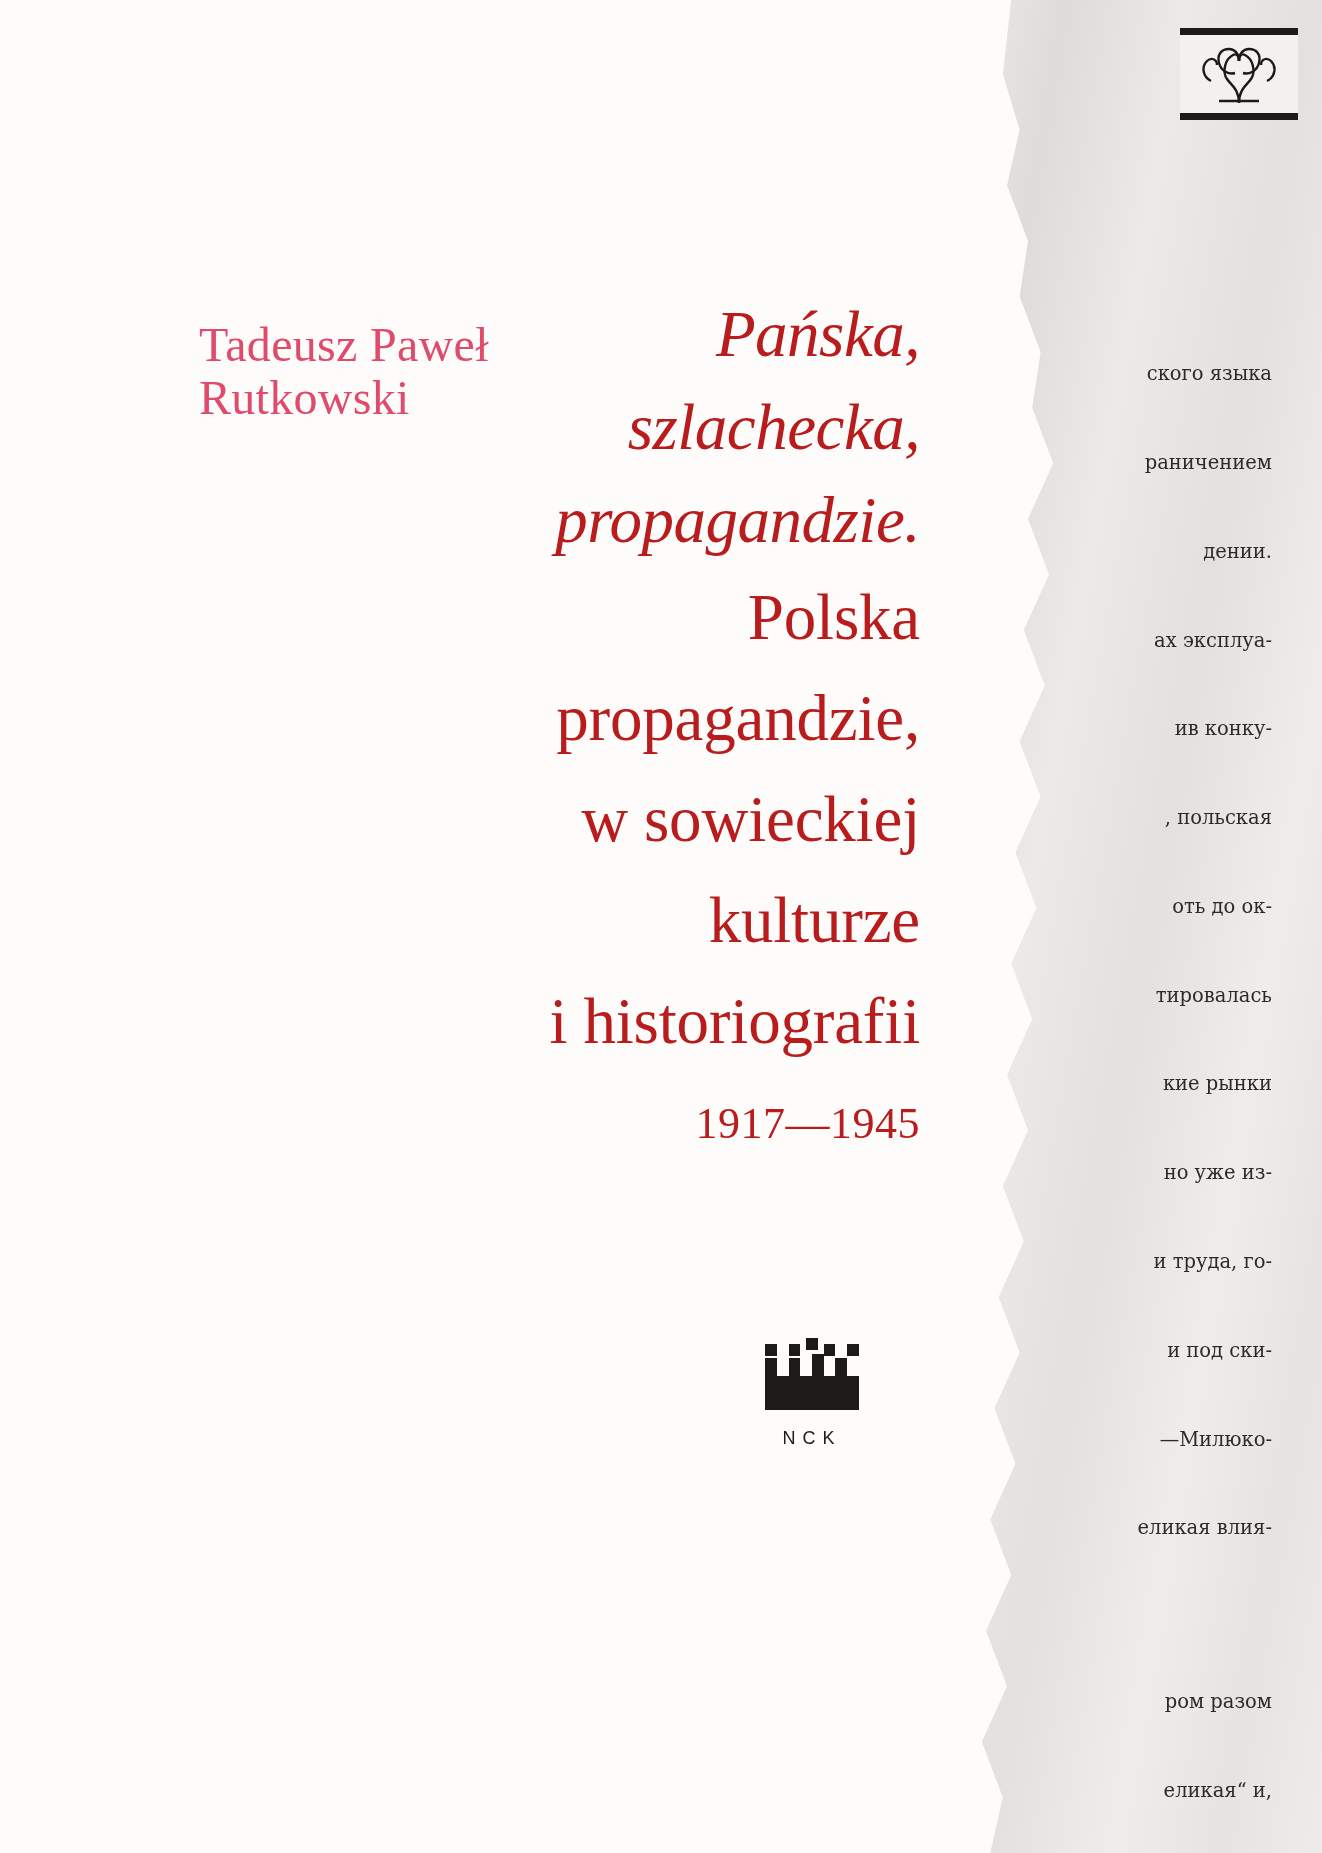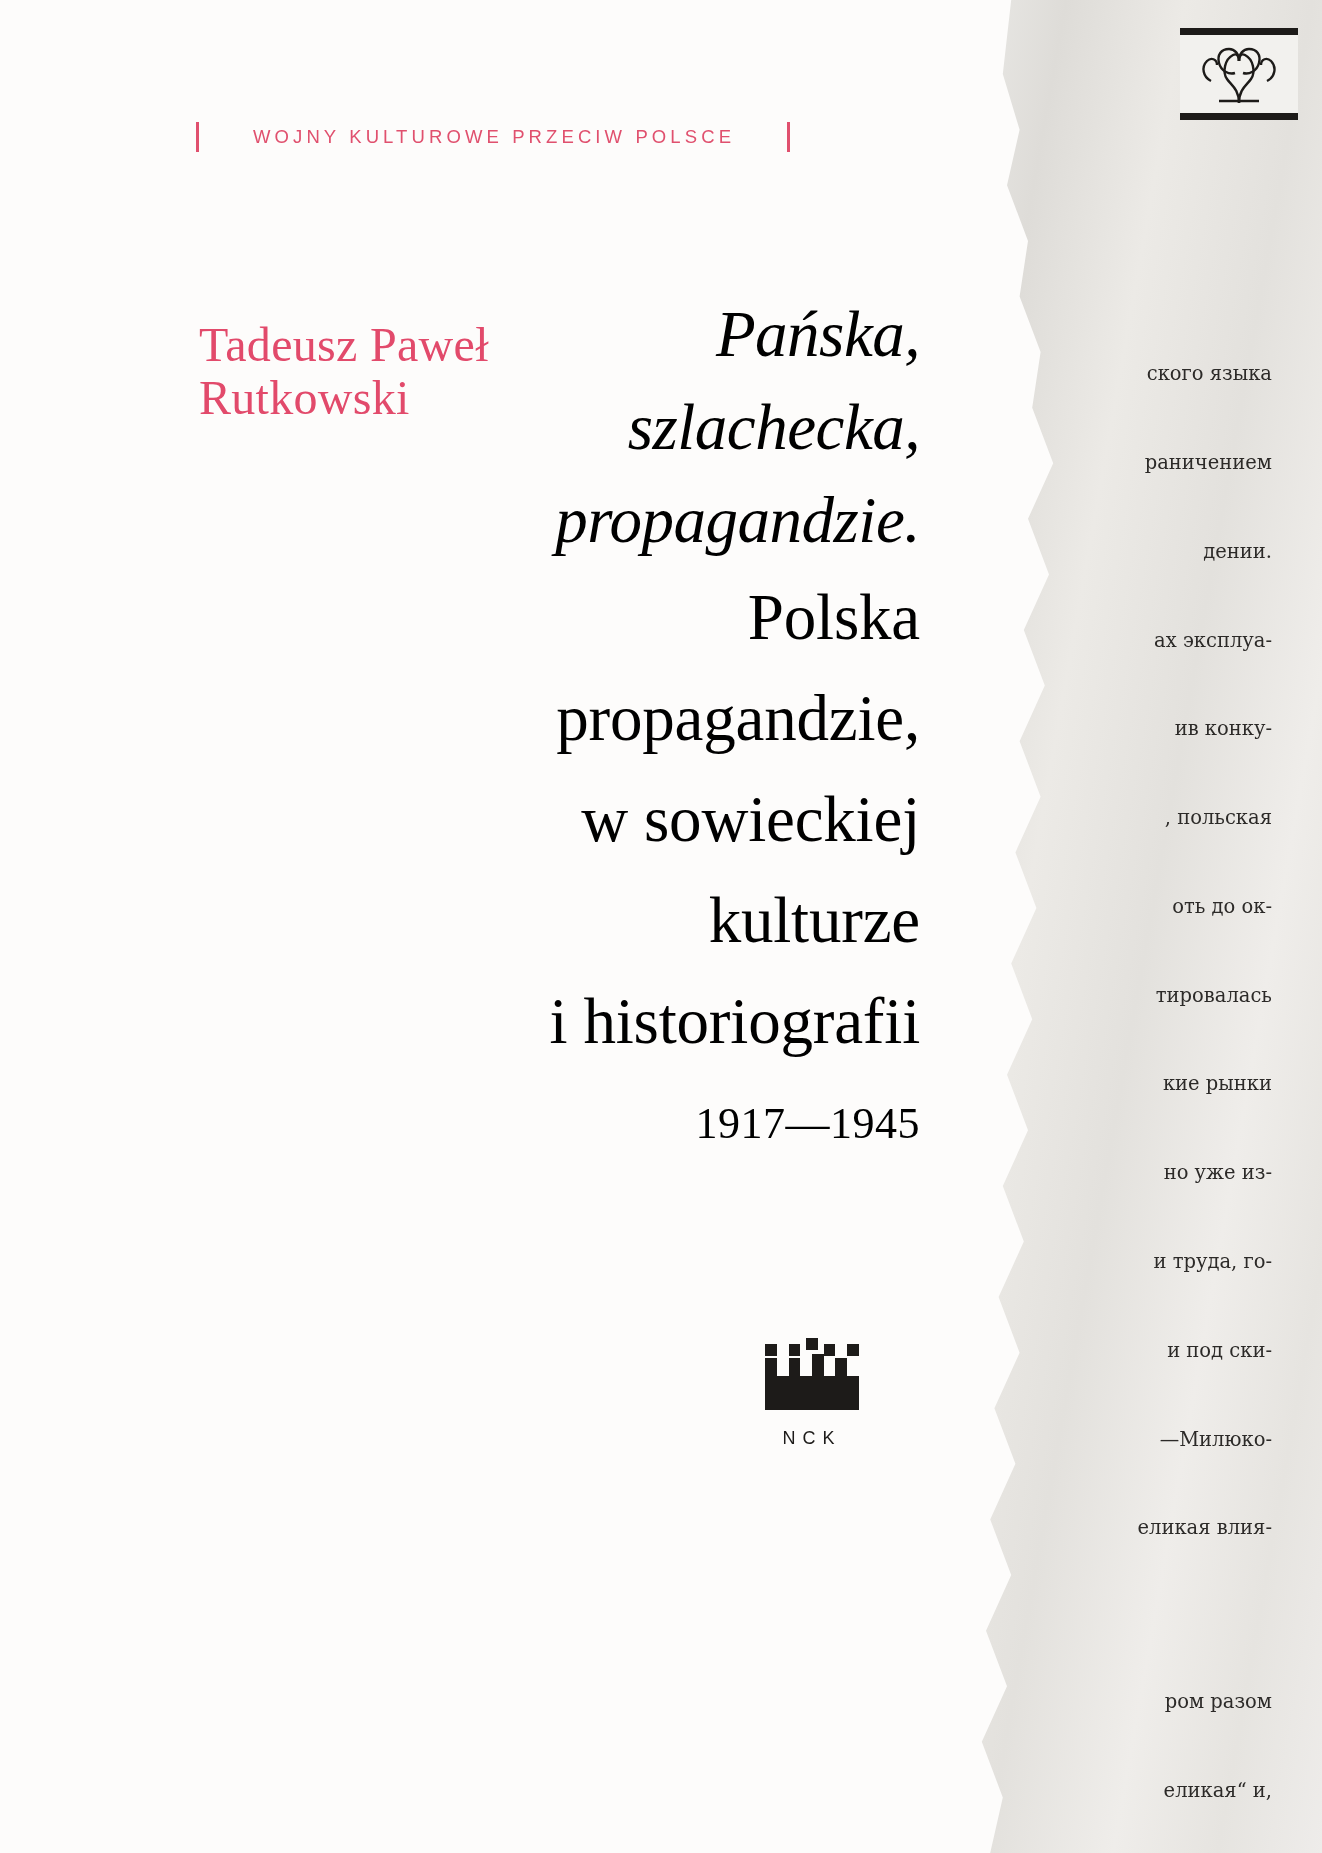--- a/index.html
+++ b/index.html
@@ -143,21 +143,21 @@
   }
   .author span { display: block; }
 
   
   .title {
     position: absolute;
     top: 288px;
     left: 330px;
     width: 590px;
     text-align: right;
-    color: #000000;
+    color: #b91c1c;
   }
   .title .ital {
     display: block;
     font-style: italic;
     font-size: 65px;
     line-height: 93px;
     letter-spacing: -0.5px;
   }
   .title .rom {
     display: block;
@@ -273,25 +273,20 @@
         
         
         
         
         
         
       </div>
     </div>
   </div>
 
-  <div class="series">
-    <span class="bar"></span>
-    <span class="series-label">WOJNY KULTUROWE PRZECIW POLSCE</span>
-    <span class="bar"></span>
-  </div>
 
   <div class="author">
     <span>Tadeusz Paweł</span>
     <span>Rutkowski</span>
   </div>
 
   <div class="title">
     <span class="ital">Pańska,</span>
     <span class="ital">szlachecka,</span>
     <span class="ital">propagandzie.</span>

